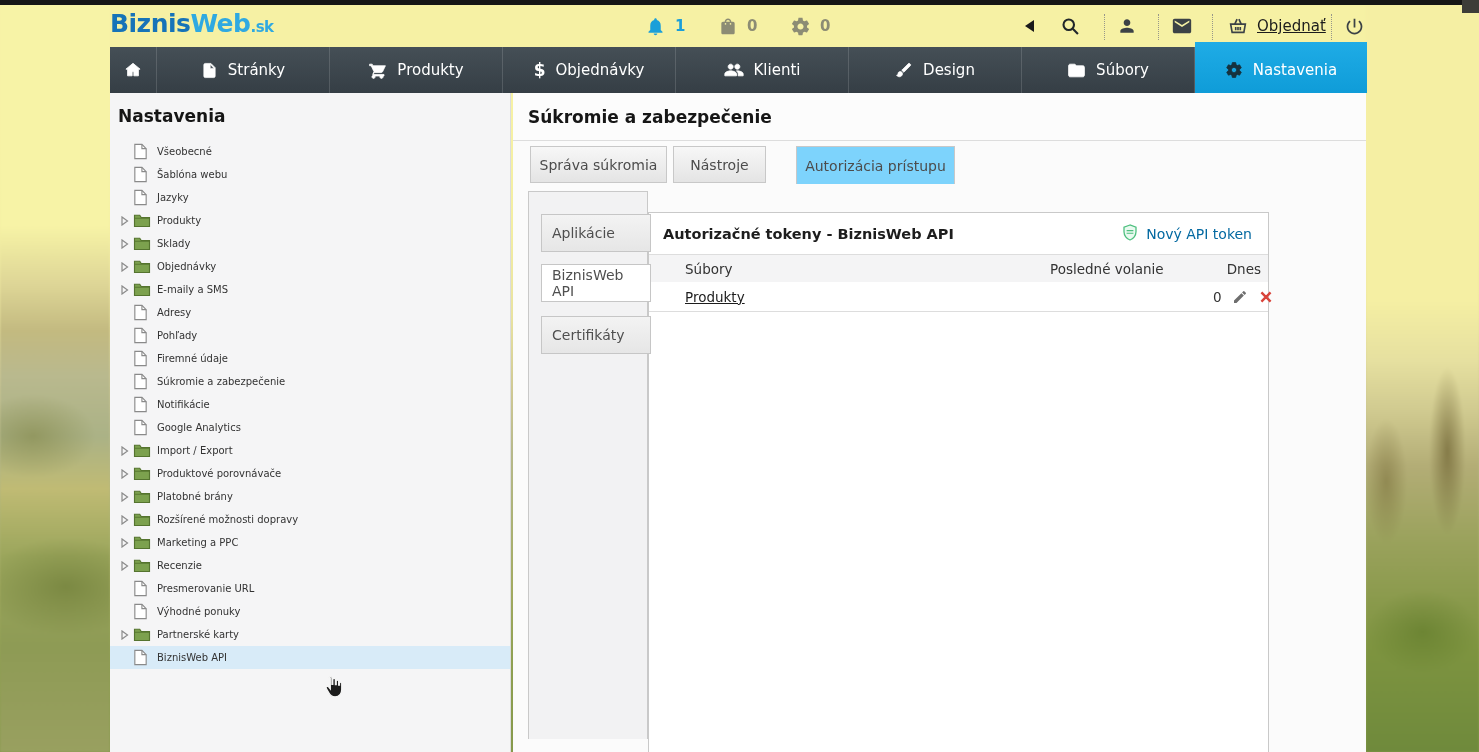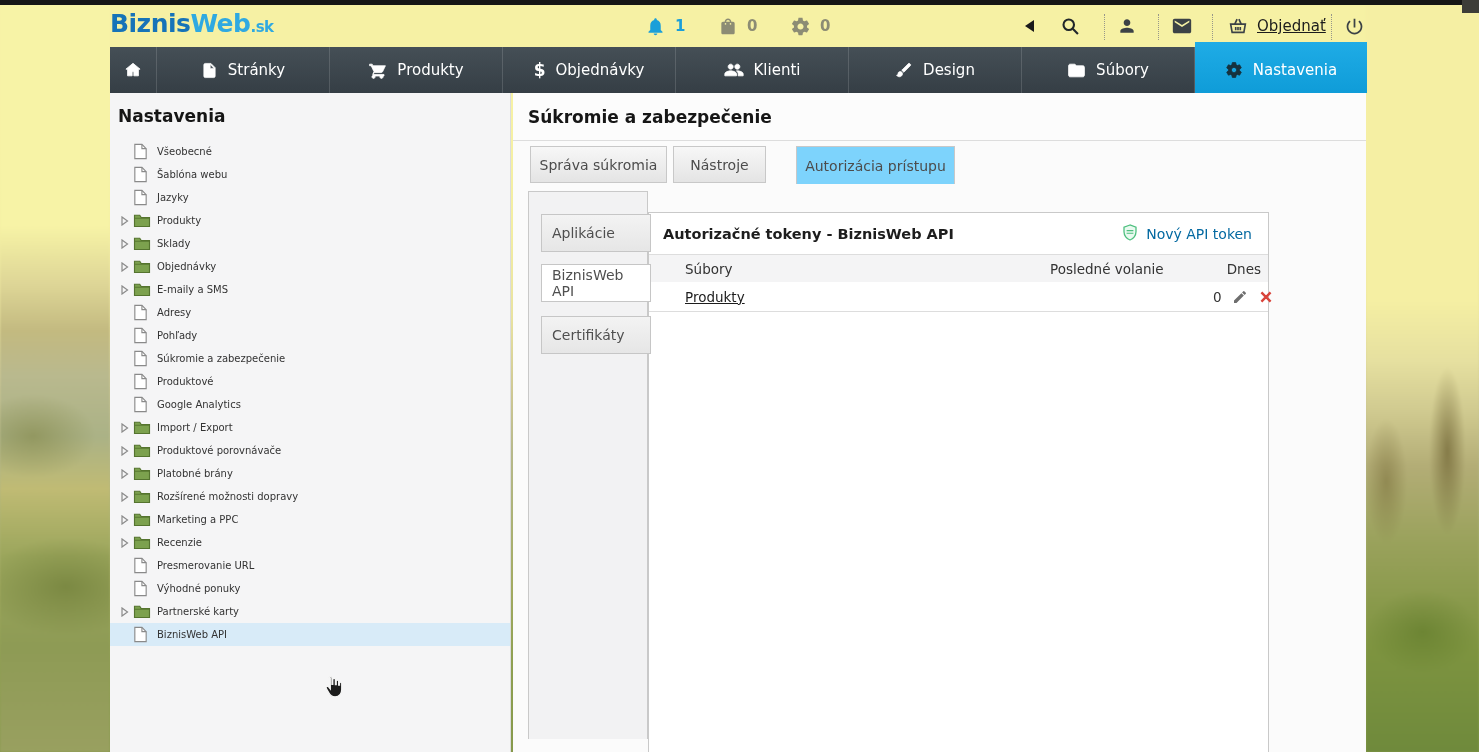--- a/index.html
+++ b/index.html
@@ -348,31 +348,41 @@
           <span>Pohľady</span>
         </li>
         <li class="tree-row">
           <span class="tw"></span>
           <span class="ticon">
             <svg width="15" height="17" viewBox="0 0 20 24">
               <path d="M2 2h10l6 6v14H2z" fill="#fff" stroke="#8a8a8a" stroke-width="1.6"></path>
               <path d="M12 2v6h6" fill="none" stroke="#8a8a8a" stroke-width="1.6"></path>
             </svg>
           </span>
+          <span>Firemné údaje</span>
+        </li>
+        <li class="tree-row">
+          <span class="tw"></span>
+          <span class="ticon">
+            <svg width="15" height="17" viewBox="0 0 20 24">
+              <path d="M2 2h10l6 6v14H2z" fill="#fff" stroke="#8a8a8a" stroke-width="1.6"></path>
+              <path d="M12 2v6h6" fill="none" stroke="#8a8a8a" stroke-width="1.6"></path>
+            </svg>
+          </span>
           <span>Súkromie a zabezpečenie</span>
         </li>
         <li class="tree-row">
           <span class="tw"></span>
           <span class="ticon">
             <svg width="15" height="17" viewBox="0 0 20 24">
               <path d="M2 2h10l6 6v14H2z" fill="#fff" stroke="#8a8a8a" stroke-width="1.6"></path>
               <path d="M12 2v6h6" fill="none" stroke="#8a8a8a" stroke-width="1.6"></path>
             </svg>
           </span>
-          <span>Produktové</span>
+          <span>Notifikácie</span>
         </li>
         <li class="tree-row">
           <span class="tw"></span>
           <span class="ticon">
             <svg width="15" height="17" viewBox="0 0 20 24">
               <path d="M2 2h10l6 6v14H2z" fill="#fff" stroke="#8a8a8a" stroke-width="1.6"></path>
               <path d="M12 2v6h6" fill="none" stroke="#8a8a8a" stroke-width="1.6"></path>
             </svg>
           </span>
           <span>Google Analytics</span>

